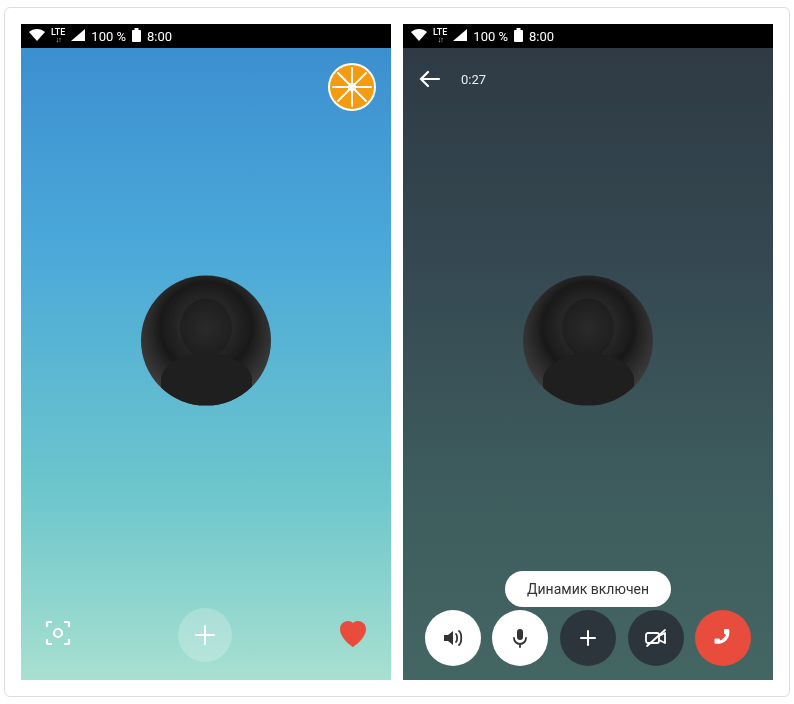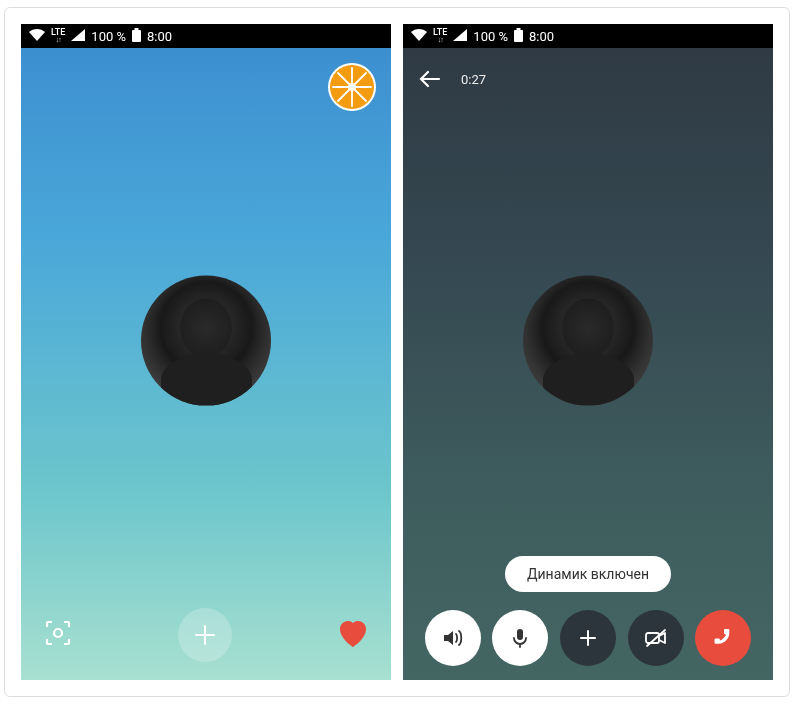--- a/index.html
+++ b/index.html
@@ -143,21 +143,21 @@
       font-size: 19px;
       font-weight: 600;
     }
     .header-text .timer {
       font-size: 13px;
       margin-top: 6px;
       opacity: 0.9;
     }
     .toast {
       position: absolute;
-      bottom: 88px;
+      bottom: 73px;
       left: 50%;
       transform: translateX(-50%);
       background: #fff;
       color: #333;
       padding: 10px 22px;
       border-radius: 22px;
       font-size: 14px;
       white-space: nowrap;
     }
     .call-controls {

